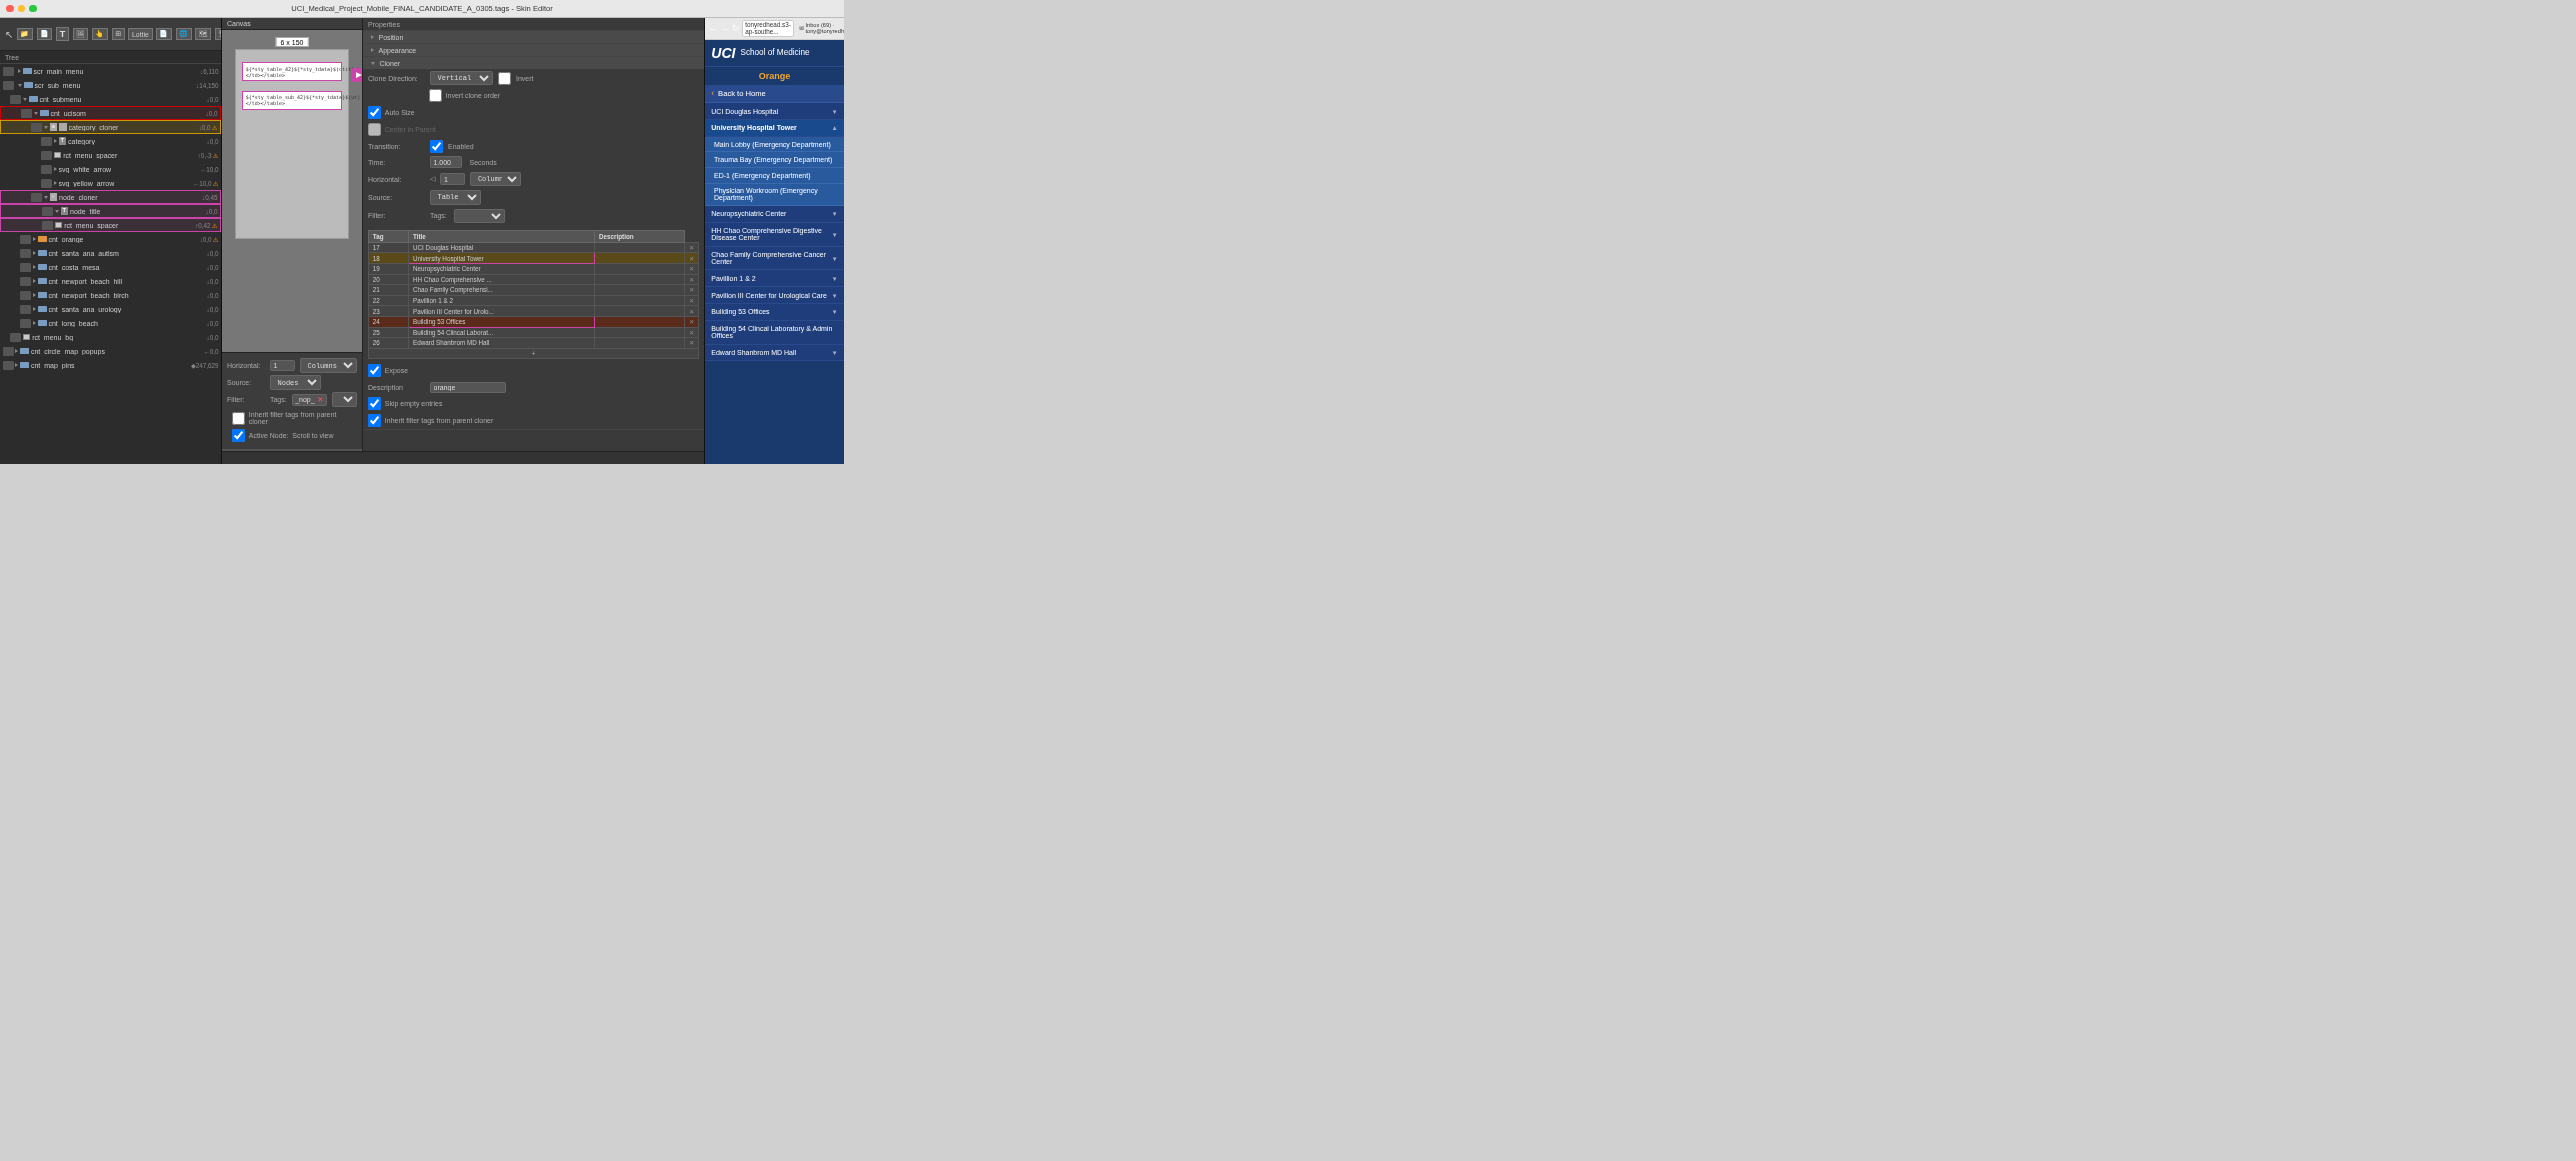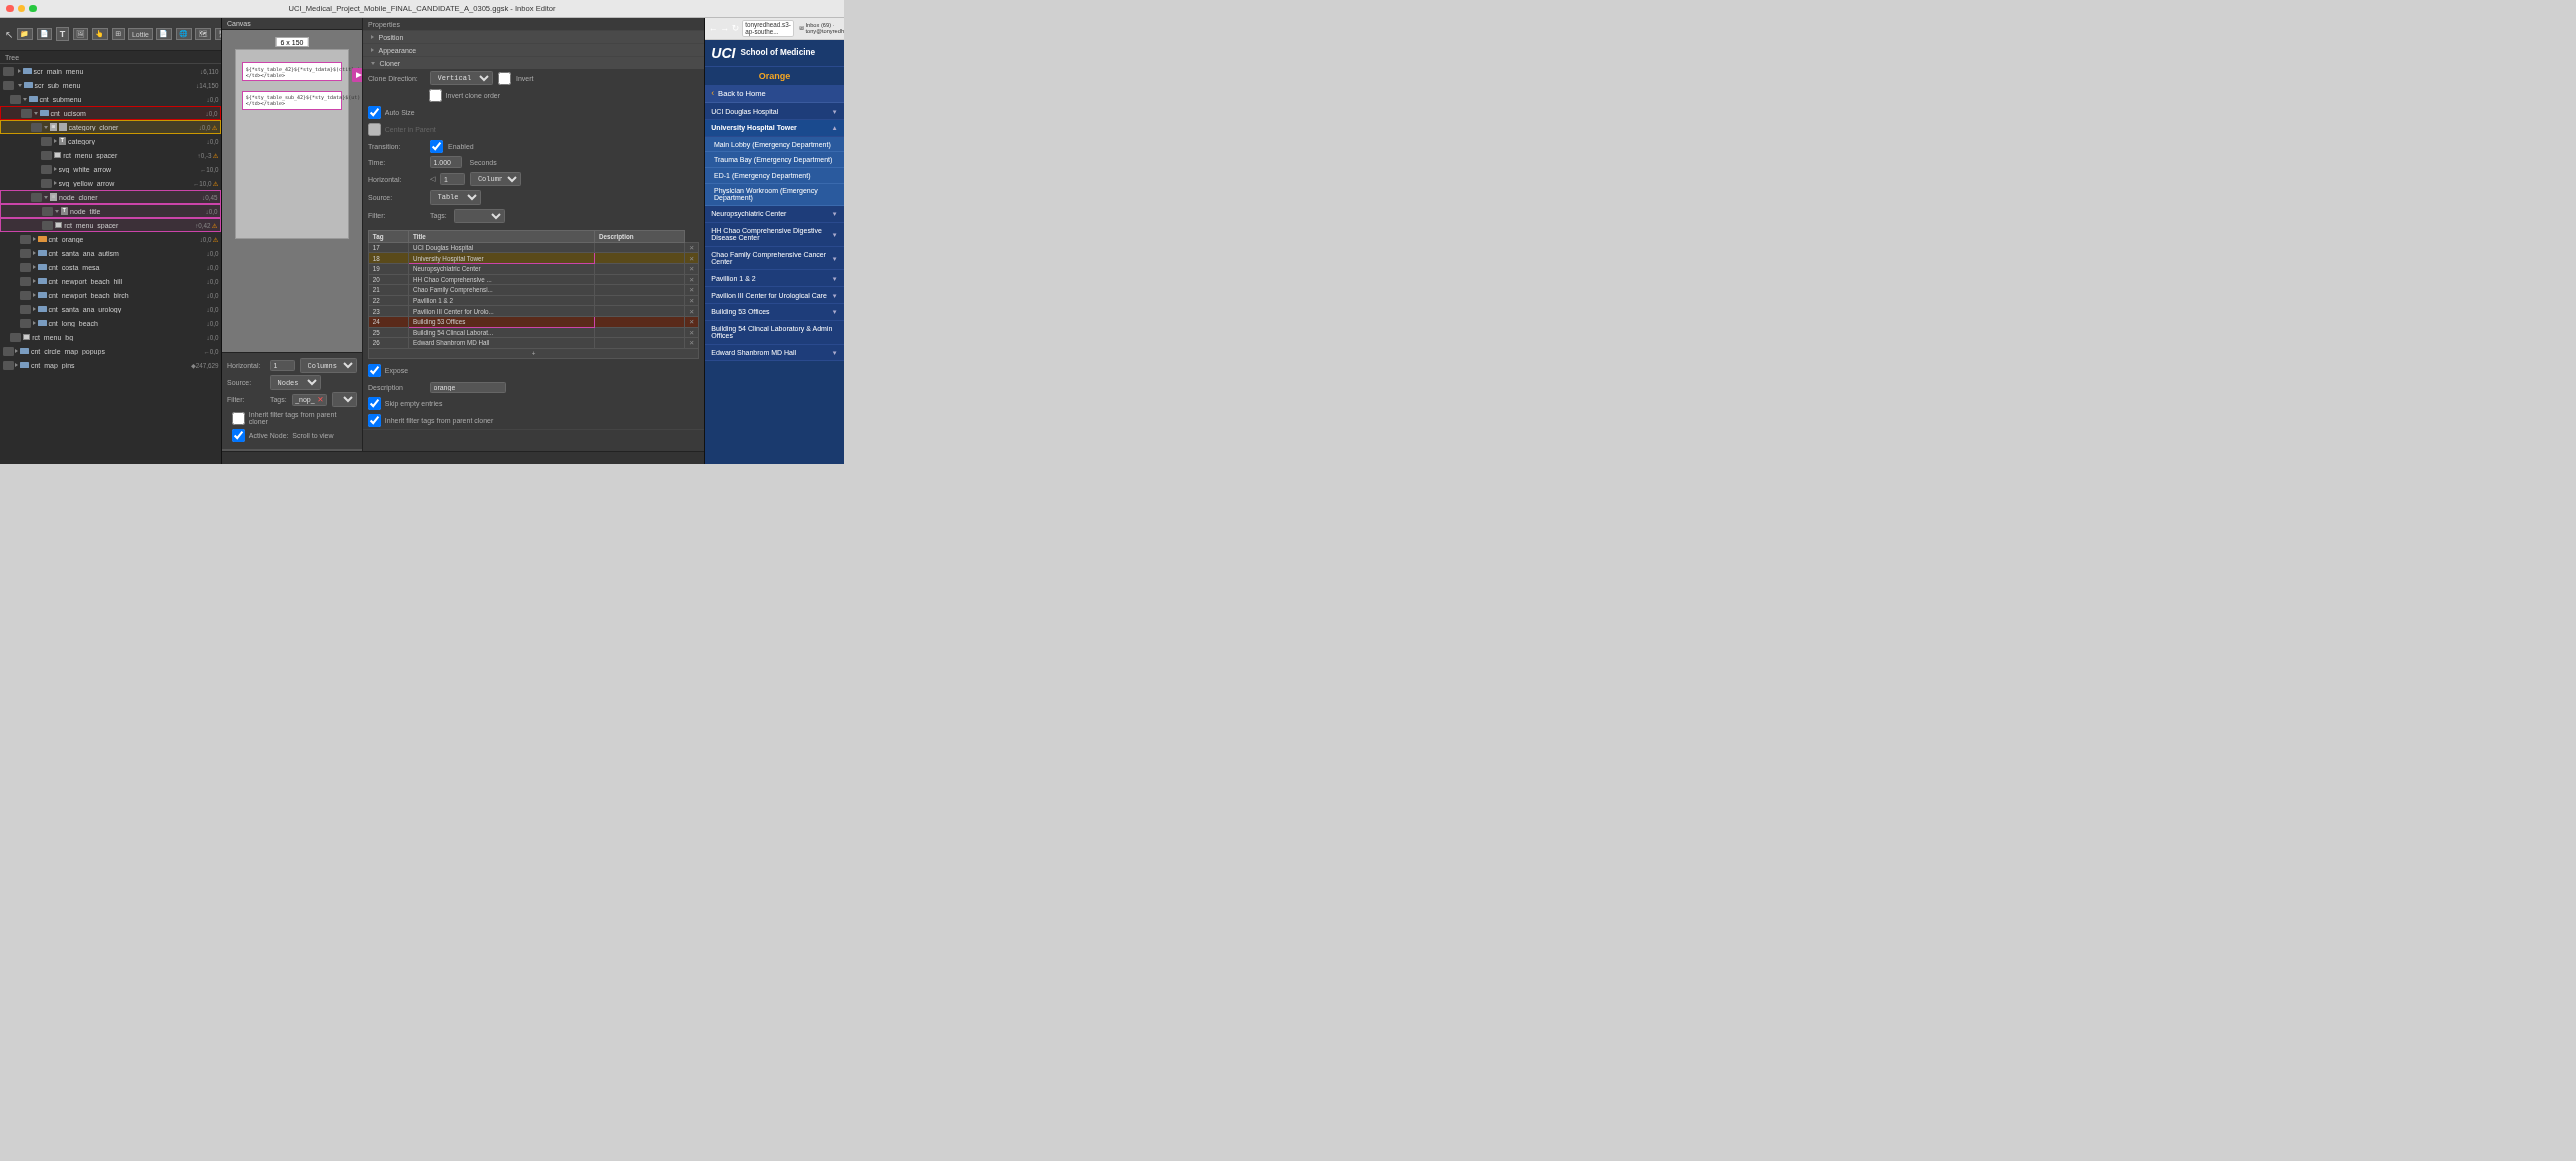--- a/index.html
+++ b/index.html
@@ -317,21 +317,21 @@
   </style>
 </head>
 <body>
 
 <div id="titlebar">
   <div class="traffic-lights">
     <div class="traffic-light tl-red"></div>
     <div class="traffic-light tl-yellow"></div>
     <div class="traffic-light tl-green"></div>
   </div>
-  <span class="title">UCI_Medical_Project_Mobile_FINAL_CANDIDATE_A_0305.ggsk - Inbox Editor</span>
+  <span class="title">UCI_Medical_Project_Mobile_FINAL_CANDIDATE_A_0305.tags - Skin Editor</span>
 </div>
 
 <div id="app">
 
   <div id="tree-panel">
 
     <div id="toolbar">
       <span style="color:#ccc; font-size:10px; cursor:pointer;">↖</span>
       <span style="background:#555; border:0.6px solid #777; padding:1.3px 2.5px; color:#ccc; cursor:pointer; font-size:7px;">📁</span>
       <span style="background:#555; border:0.6px solid #777; padding:1.3px 2.5px; color:#ccc; cursor:pointer; font-size:7px;">📄</span>
@@ -797,21 +797,21 @@
 
       <div style="background:#e8e8e8; padding:1.3px 2.5px; font-size:5.7px; color:#333; display:flex; align-items:center; gap:1.3px;">
         <span>✉</span> Inbox (69) · tony@tonyredhe...
       </div>
 
     </div>
 
     <div id="uci-header">
       <div style="font-size:14px; font-weight:bold; color:white; font-style:italic;">UCI</div>
       <div>
-        <div style="font-size:8.2px; font-weight:bold; color:white;">School of Medicine</div>
+        <div style="font-size:8.2px; font-weight:normal; color:white;">School of Medicine</div>
       </div>
     </div>
 
     <div id="orange-bar">
       <div id="orange-text">Orange</div>
     </div>
 
     <div class="nav-back">
       <span style="color:#f5a623; font-size:9px;">‹</span>
       <span style="font-size:7.6px;">Back to Home</span>

